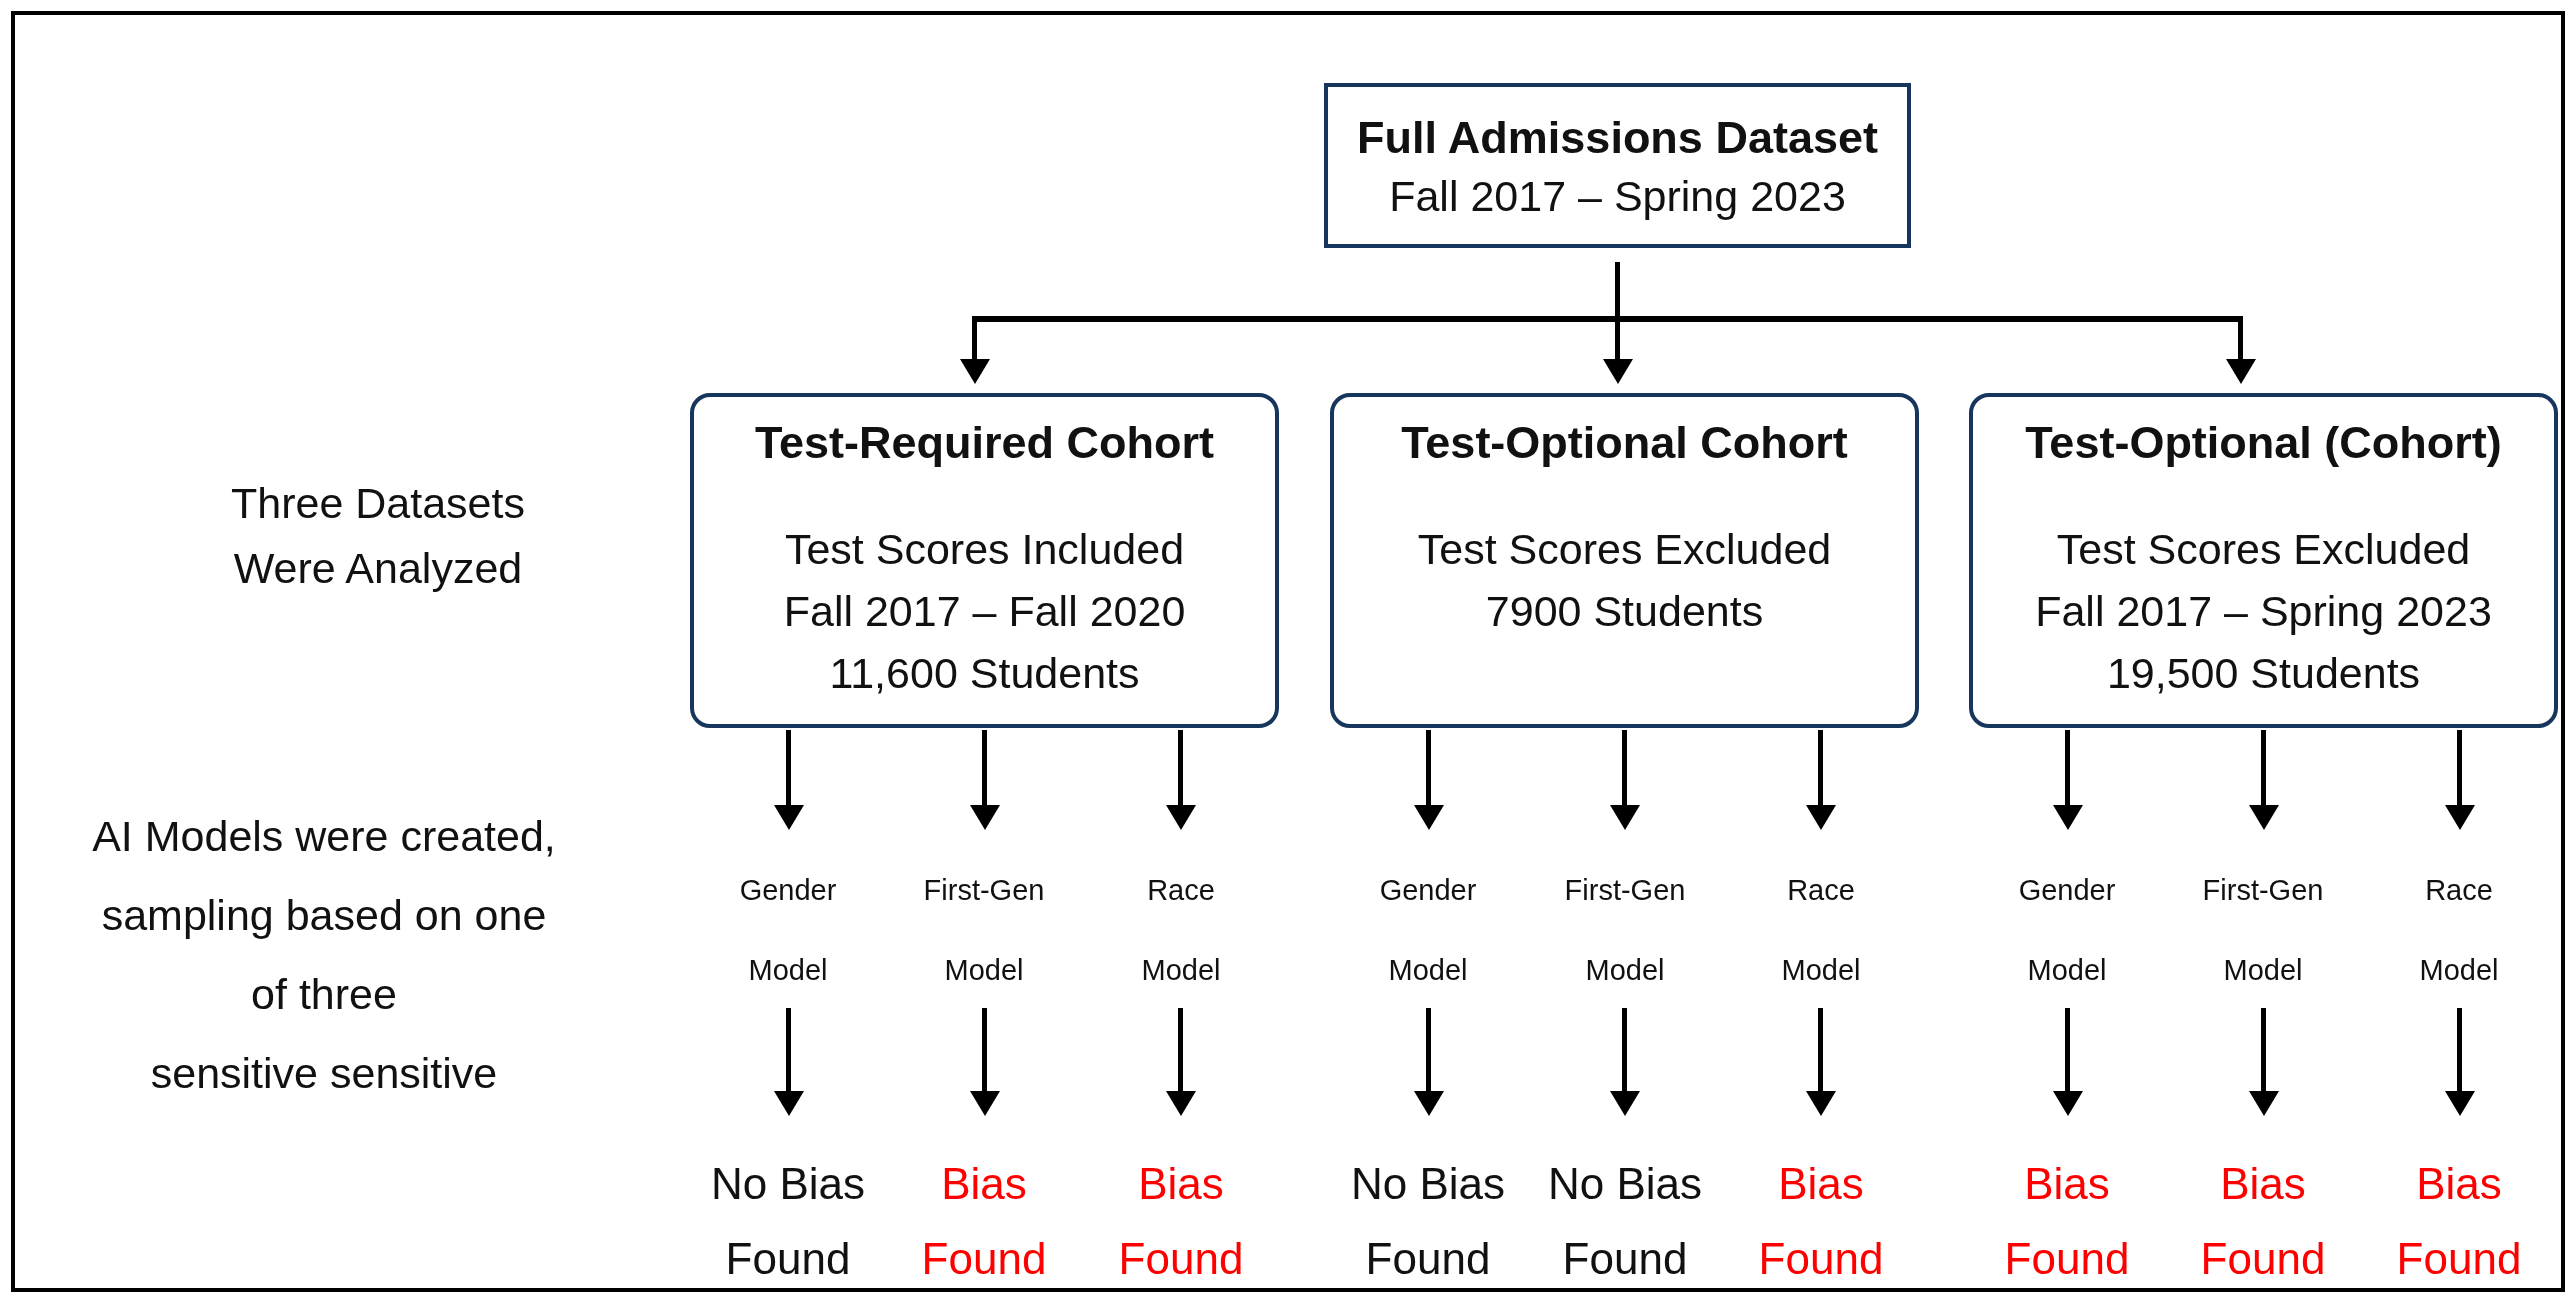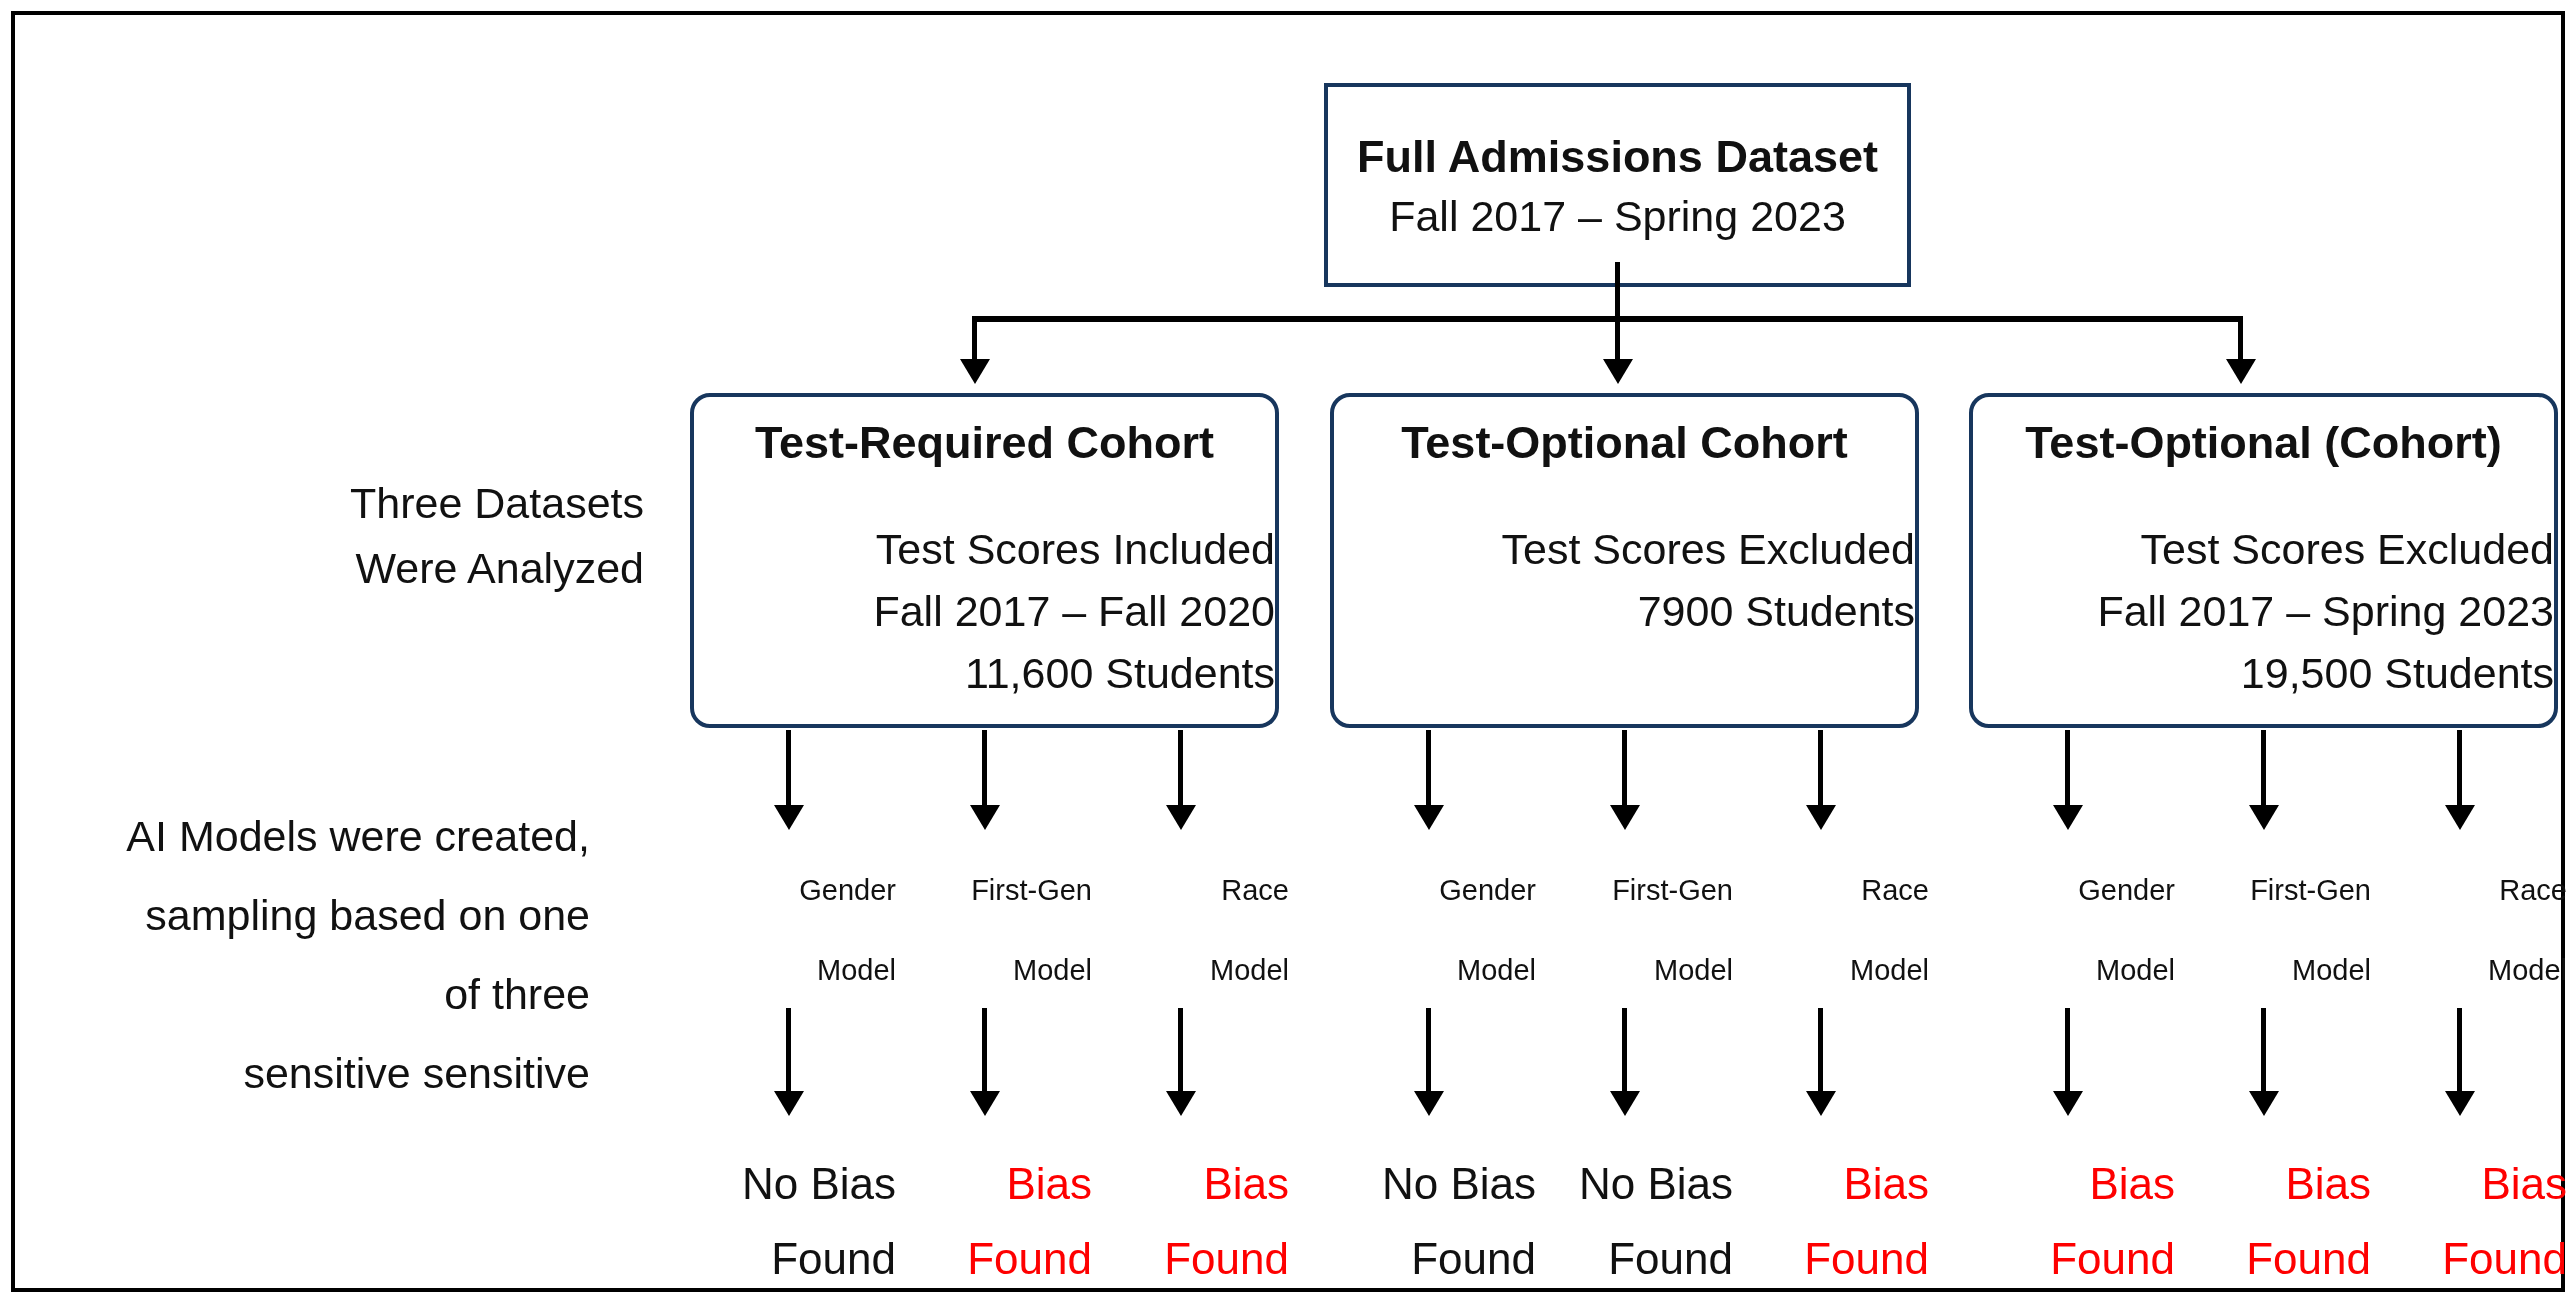--- a/index.html
+++ b/index.html
@@ -23,29 +23,29 @@
     content:"";position:absolute;top:100%;left:50%;transform:translateX(-50%);
     width:0;height:0;border:15px solid transparent;border-bottom:0;border-top:25px solid #000;
   }
   .side-label{position:absolute;text-align:center;font-size:43px;}
   .lbl-datasets{line-height:65px;}
   .lbl-models{line-height:79px;}
   .lbl-bias{line-height:73px;}
   .col{position:absolute;width:216px;text-align:center;}
   .model-col{font-size:29px;line-height:80px;}
   .result-col{font-size:44px;line-height:75px;font-weight:400;}
-  .line{display:block;text-align:right;}
+  .line{display:block;}
 </style>
 </head>
 <body>
 
 <div class="canvas">
   <div class="frame"></div>
 
-  <div class="node root-box" style="left:1324px;top:83px;width:587px;height:204px;">
+  <div class="node root-box" style="left:1324px;top:83px;width:587px;height:165px;">
     <div class="node-title">Full Admissions Dataset</div>
     <div class="node-body" style="line-height:50px;">Fall 2017 – Spring 2023</div>
   </div>
 
   <div class="vline" style="left:1615px;top:262px;width:5px;height:57px;"></div>
   <div class="hline" style="left:972px;top:316px;width:1271px;height:5.8px;"></div>
   <div class="v-arrow" style="left:972px;top:322px;height:37px;"></div>
   <div class="v-arrow" style="left:1615px;top:322px;height:37px;"></div>
   <div class="v-arrow" style="left:2238px;top:322px;height:37px;"></div>
 

